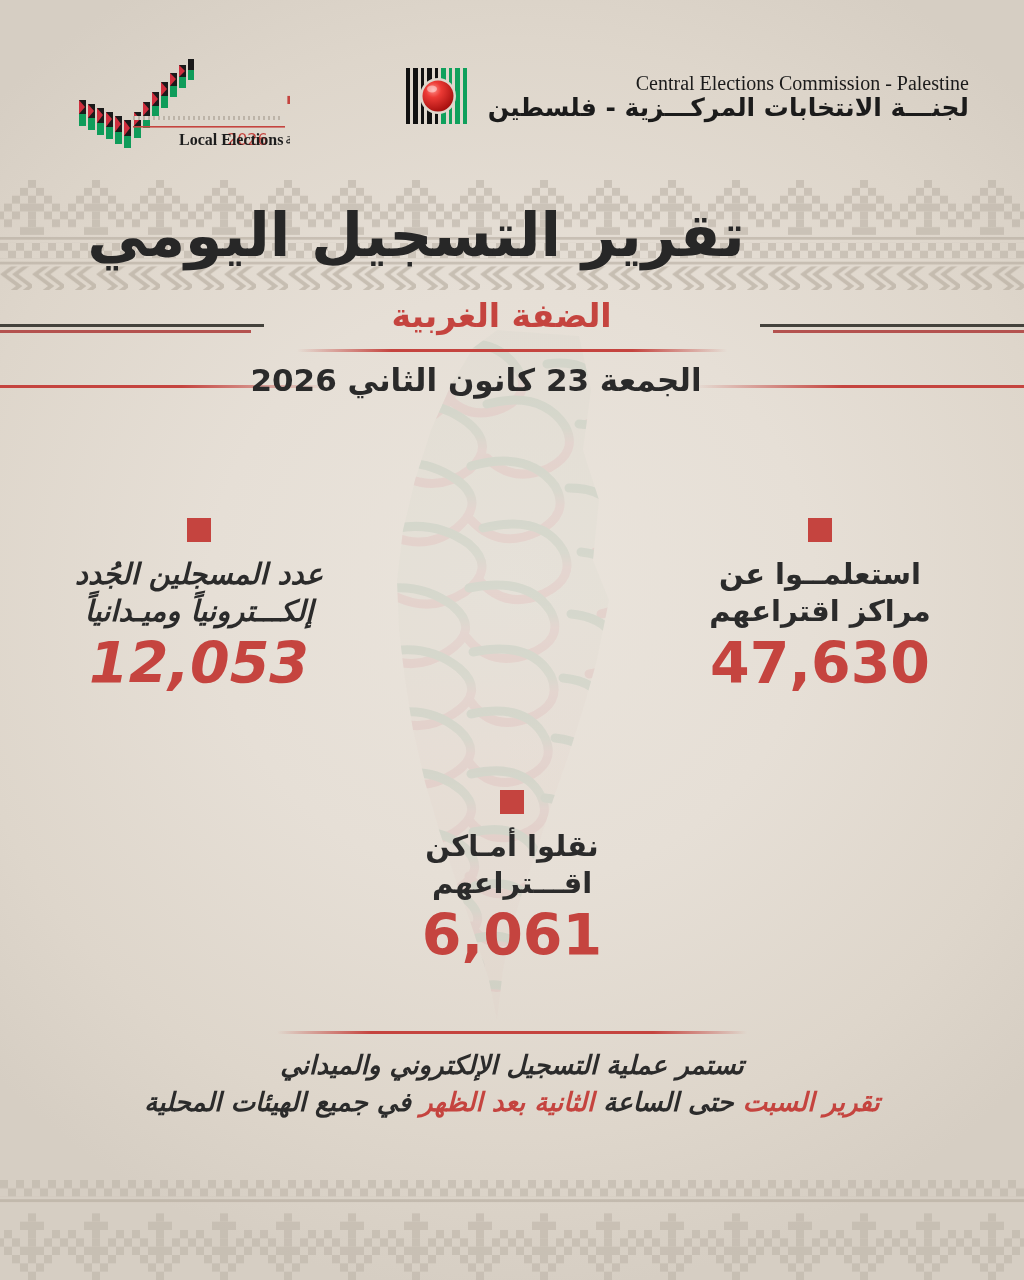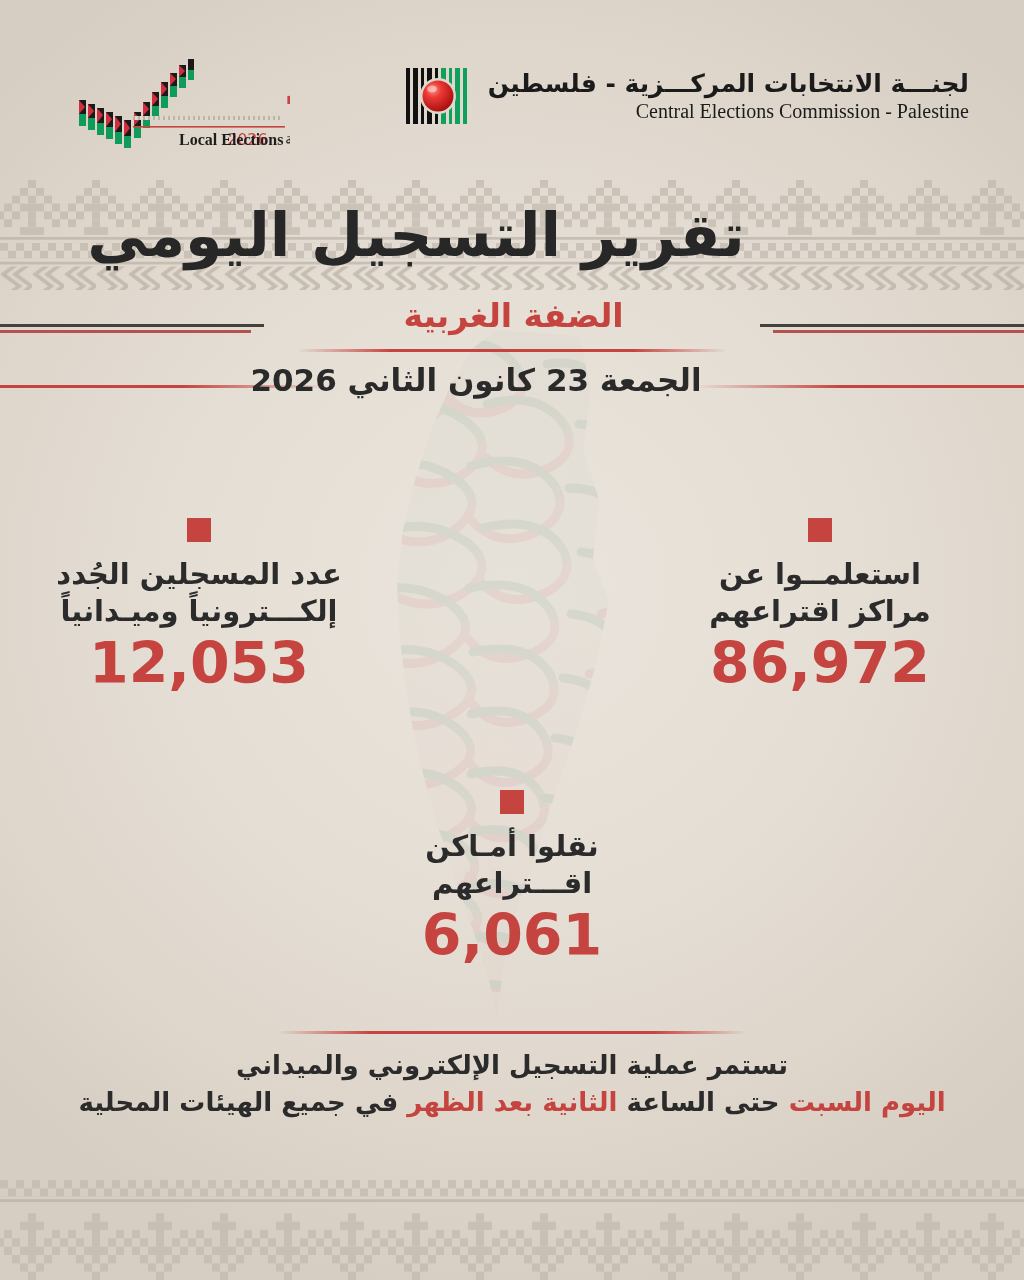--- a/index.html
+++ b/index.html
@@ -59,21 +59,21 @@
   }
   #cec-mark{width:72px;height:72px;flex:none;}
 
   
   #title{
     position:absolute;top:200px;left:0;width:832px;text-align:center;
     font-size:60px;font-weight:bold;color:#272727;
     letter-spacing:-1px;
   }
   #subtitle{
-    position:absolute;top:296px;left:12px;width:1003px;text-align:center;
+    position:absolute;top:296px;left:0;width:1003px;text-align:center;
     font-size:33px;font-weight:bold;color:#c5443f;
   }
   #datetext{
     position:absolute;top:362px;left:0;width:952px;text-align:center;
     font-size:31px;font-weight:bold;color:#2a2a2a;
   }
 
   
   .rule{position:absolute;pointer-events:none;}
   #rule-left-dark{left:0;top:324px;width:264px;height:3px;background:#44423c;}
@@ -103,31 +103,31 @@
     width:24px;height:24px;background:#c5443f;margin:0 auto 14px auto;
   }
   .stat .label{
     font-size:29px;font-weight:bold;color:#2b2b2b;line-height:1.28;
     white-space:pre-line;
   }
   .stat .value{
     font-size:57px;font-weight:bold;color:#c5443f;
     letter-spacing:0px;
   }
-  #stat-registered{ right:660px; top:518px; width:330px;}
+  #stat-registered{ right:660px; top:518px; width:330px;font-style:italic;}
   #stat-inquiries{ left:655px;  top:518px; width:330px;}
   #stat-transfers{ left:50%; transform:translateX(-50%); top:790px; width:330px;text-align:center;}
 
   
   #footer-note{
     position:absolute;top:1047px;left:0;width:1024px;text-align:center;
     font-size:26px;font-weight:bold;color:#2b2b2b;line-height:1.42;
   }
   #footer-note .hl{color:#c5443f;}
-  #footer-note div{padding:0 32px;}
+  #footer-note div{padding:0 32px;font-style:italic;}
 </style>
 </head>
 <body>
 
 <div id="poster">
 
   <svg id="map-watermark" viewBox="0 0 330 720" preserveAspectRatio="none" aria-hidden="true">
     <defs>
       <linearGradient id="mapgrad" x1="0" y1="0" x2="0" y2="1">
         <stop offset="0%" stop-color="#9fb8a6"></stop>
@@ -374,22 +374,22 @@
           <rect x="58" y="74" width="152" height="1.6" fill="#c5443f"></rect>
         </g>
         <text x="210" y="92" text-anchor="end" font-family="DejaVu Sans, sans-serif" font-size="15" fill="#2a2a2a" direction="rtl">الانتخابات المحلية</text>
         <text x="152" y="93" text-anchor="end" font-family="DejaVu Sans, sans-serif" font-size="16" fill="#c5443f">2026</text>
         <text x="104" y="93" text-anchor="end" font-family="Liberation Serif, serif" font-size="16" font-weight="bold" fill="#1d1d1d">Local Elections</text>
       </svg>
     </div>
 
     <div id="cec-logo">
       <div id="cec-text">
+        <div id="cec-en">Central Elections Commission - Palestine</div>
         <div id="cec-ar">لجنـــة الانتخابات المركـــزية - فلسطين</div>
-        <div id="cec-en">Central Elections Commission - Palestine</div>
       </div>
       <svg id="cec-mark" viewBox="0 0 72 72" aria-hidden="true">
         <defs>
           <radialGradient id="sphgrad" cx="35%" cy="30%" r="72%">
             <stop offset="0%" stop-color="#ff8e86"></stop>
             <stop offset="35%" stop-color="#ec3a35"></stop>
             <stop offset="100%" stop-color="#a8100f"></stop>
           </radialGradient>
         </defs>
         <g fill="#111">
@@ -429,28 +429,28 @@
     <div class="marker"></div>
     <div class="label">عدد المسجلين الجُدد
 إلكـــترونياً وميـدانياً</div>
     <div class="value">12,053</div>
   </div>
 
   <div class="stat" id="stat-inquiries">
     <div class="marker"></div>
     <div class="label">استعلمــوا عن
 مراكز اقتراعهم</div>
-    <div class="value">86,972</div>
+    <div class="value">47,630</div>
   </div>
 
   <div class="stat" id="stat-transfers">
     <div class="marker"></div>
     <div class="label">نقلوا أمـاكن
 اقـــتراعهم</div>
     <div class="value">6,061</div>
   </div>
 
   <div id="footer-note">
     <div>تستمر عملية التسجيل الإلكتروني والميداني</div>
-    <div><span class="hl">اليوم السبت</span><span> حتى الساعة </span><span class="hl">الثانية بعد الظهر</span><span> في جميع الهيئات المحلية</span></div>
+    <div><span class="hl">تقرير السبت</span><span> حتى الساعة </span><span class="hl">الثانية بعد الظهر</span><span> في جميع الهيئات المحلية</span></div>
   </div>
 
 </div>
 
 </body></html>

